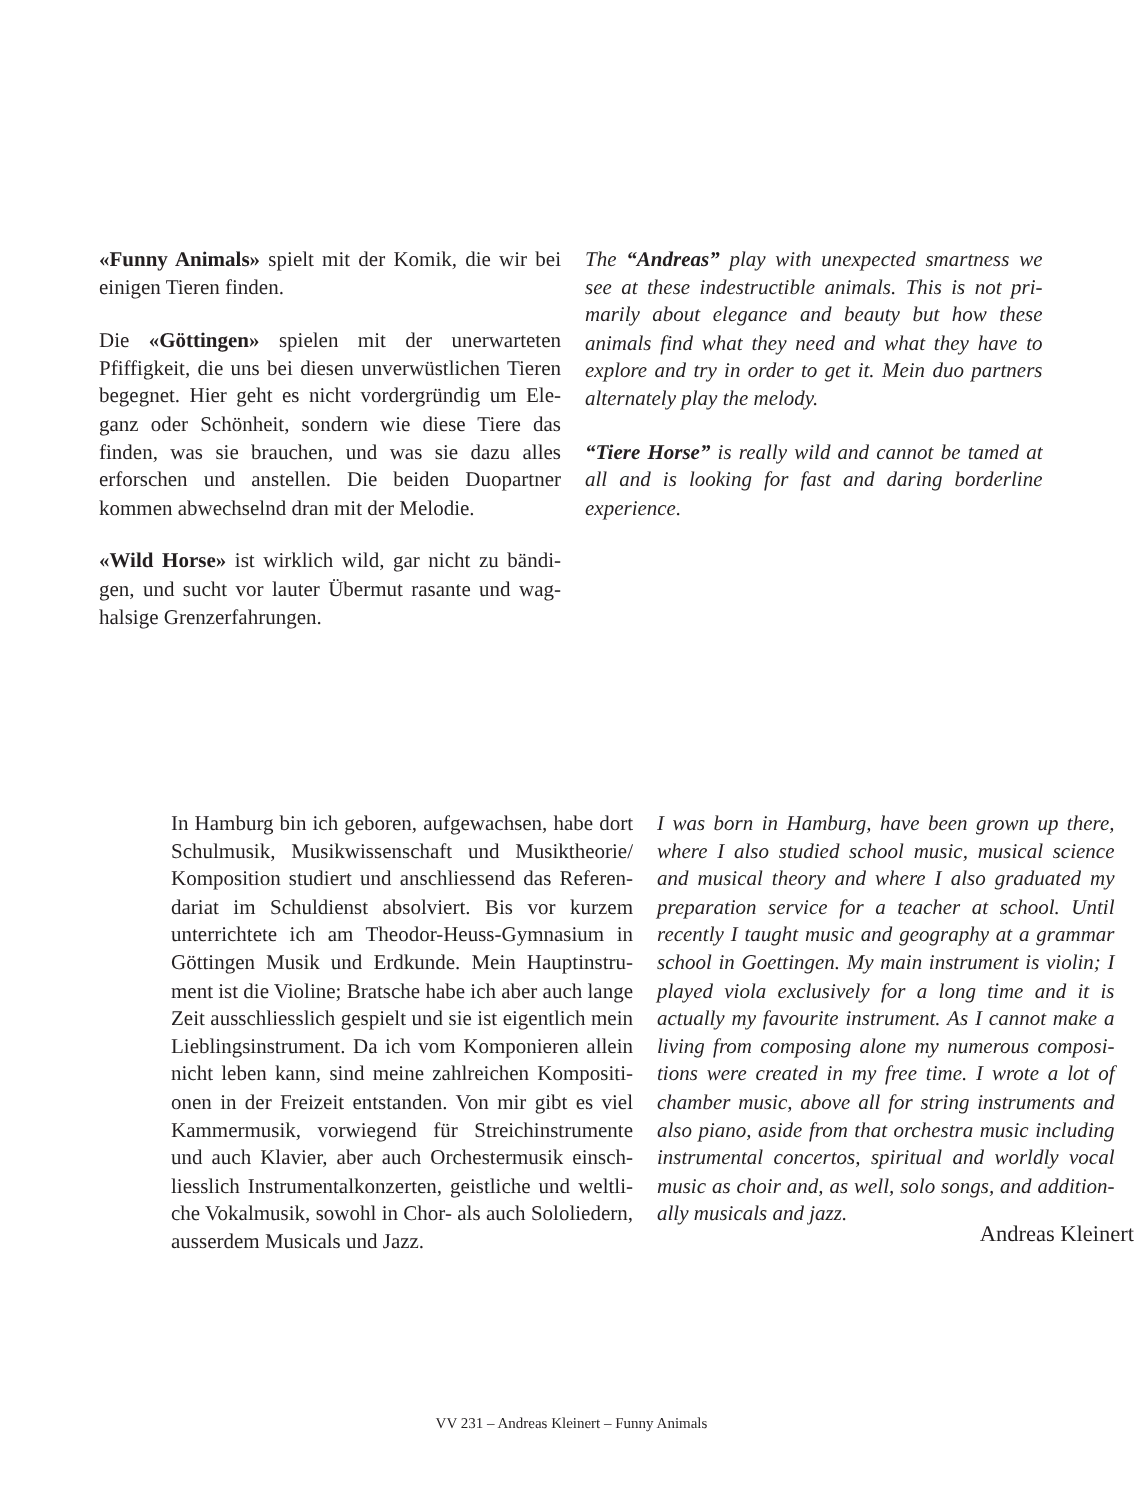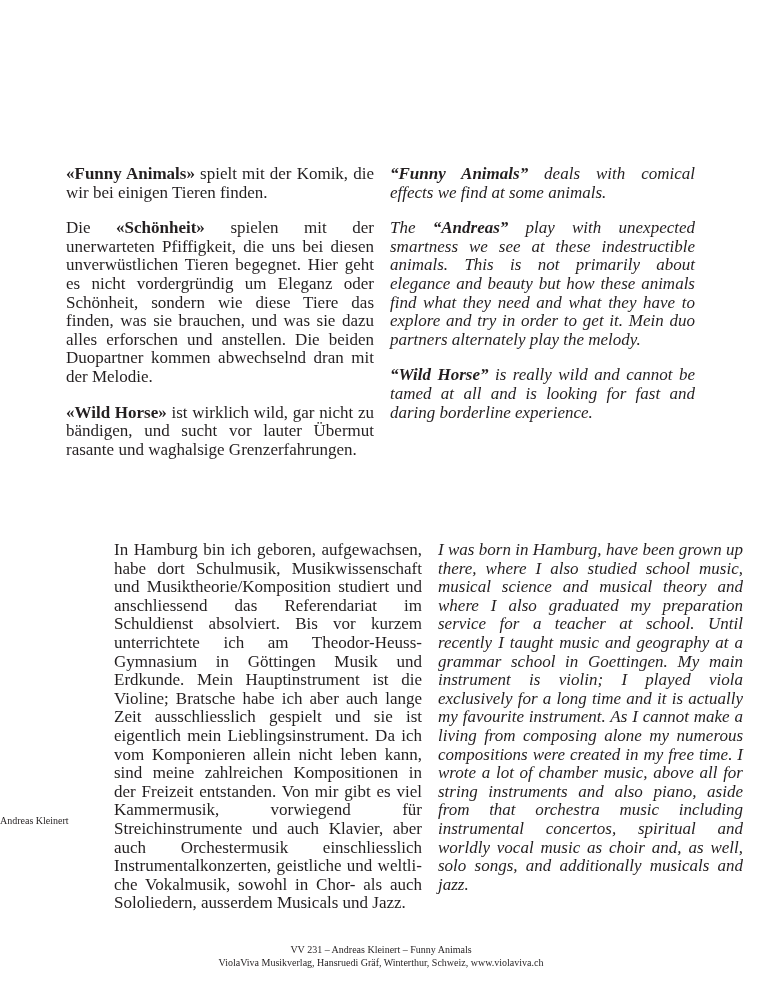--- a/index.html
+++ b/index.html
@@ -10,74 +10,72 @@
     body {
       width: 762px;
       height: 1000px;
       position: relative;
       overflow: hidden;
       font-family: "Liberation Serif", serif;
       color: #231f20;
     }
     .col {
       position: absolute;
-      font-size: 17px;
+      font-size: 14px;
       line-height: 18.6px;
       text-align: justify;
       hyphens: manual;
     }
     .col p {
       margin: 0 0 17px 0;
     }
     .left { left: 66px; width: 308px; }
     .right { left: 390px; width: 305px; font-style: italic; }
     .top { top: 165px; }
     .bio { top: 541px; margin-left: 48px; }
     .bio p { margin: 0; }
     .signature {
       position: absolute;
       top: 815px;
       left: 0;
       width: 756px;
-      text-align: left;
-      font-size: 10px;
+      text-align: right;
+      font-size: 15px;
     }
     .footer {
       position: absolute;
       top: 944px;
       left: 0;
       width: 762px;
       text-align: center;
       font-size: 10px;
       line-height: 12.5px;
     }
     .footer div { display: block; }
     b { font-weight: bold; }
   </style>
 </head>
 <body>
 
 <div class="col left top">
   <p><b>«Funny Animals»</b><span> spielt mit der Komik, die wir bei einigen Tieren finden.</span></p>
-  <p><span>Die </span><b>«Schönheit»</b><span> spielen mit der unerwarteten Pfiffigkeit, die uns bei diesen unverwüstlichen Tieren begegnet. Hier geht es nicht vordergründig um Ele­ganz oder Schönheit, sondern wie diese Tiere das finden, was sie brauchen, und was sie dazu alles erforschen und anstellen. Die beiden Duopartner kommen abwechselnd dran mit der Melodie.</span></p>
+  <p><span>Die </span><b>«Göttingen»</b><span> spielen mit der unerwarteten Pfiffigkeit, die uns bei diesen unverwüstlichen Tieren begegnet. Hier geht es nicht vordergründig um Ele­ganz oder Schönheit, sondern wie diese Tiere das finden, was sie brauchen, und was sie dazu alles erforschen und anstellen. Die beiden Duopartner kommen abwechselnd dran mit der Melodie.</span></p>
   <p><b>«Wild Horse»</b><span> ist wirklich wild, gar nicht zu bändi­gen, und sucht vor lauter Übermut rasante und wag­halsige Grenzerfahrungen.</span></p>
 </div>
 
 <div class="col right top">
-  <p><b>“Funny Animals”</b><span> deals with comical effects we find at some animals.</span></p>
   <p><span>The </span><b>“Andreas”</b><span> play with unexpected smartness we see at these indestructible animals. This is not pri­marily about elegance and beauty but how these animals find what they need and what they have to explore and try in order to get it. Mein duo partners alternately play the melody.</span></p>
-  <p><b>“Wild Horse”</b><span> is really wild and cannot be tamed at all and is looking for fast and daring borderline experience.</span></p>
+  <p><b>“Tiere Horse”</b><span> is really wild and cannot be tamed at all and is looking for fast and daring borderline experience.</span></p>
 </div>
 
 <div class="col left bio">
   <p>In Hamburg bin ich geboren, aufgewachsen, habe dort Schulmusik, Musikwissenschaft und Musiktheorie/​Komposition studiert und anschliessend das Referen­dariat im Schuldienst absolviert. Bis vor kurzem unterrichtete ich am Theodor-Heuss-Gymnasium in Göttingen Musik und Erdkunde. Mein Hauptinstru­ment ist die Violine; Bratsche habe ich aber auch lange Zeit ausschliesslich gespielt und sie ist eigentlich mein Lieblingsinstrument. Da ich vom Komponieren allein nicht leben kann, sind meine zahlreichen Kompositi­onen in der Freizeit entstanden. Von mir gibt es viel Kammermusik, vorwiegend für Streichinstrumente und auch Klavier, aber auch Orchestermusik einsch­liesslich Instrumentalkonzerten, geistliche und weltli­che Vokalmusik, sowohl in Chor- als auch Sololiedern, ausserdem Musicals und Jazz.</p>
 </div>
 
 <div class="col right bio">
   <p>I was born in Hamburg, have been grown up there, where I also studied school music, musical science and musical theory and where I also graduated my preparation service for a teacher at school. Until recently I taught music and geography at a grammar school in Goettingen. My main instrument is violin; I played viola exclusively for a long time and it is actually my favourite instrument. As I cannot make a living from composing alone my numerous composi­tions were created in my free time. I wrote a lot of chamber music, above all for string instruments and also piano, aside from that orchestra music including instrumental concertos, spiritual and worldly vocal music as choir and, as well, solo songs, and addition­ally musicals and jazz.</p>
 </div>
 
 <div class="signature">Andreas Kleinert</div>
 
 <div class="footer">
   <div>VV 231 – Andreas Kleinert – Funny Animals</div>
-  <div>ViolaViva Musikverlag, Hansruedi Gräf, Winterthur, Schweiz, www.violaviva.ch</div>
 </div>
 
 </body></html>

